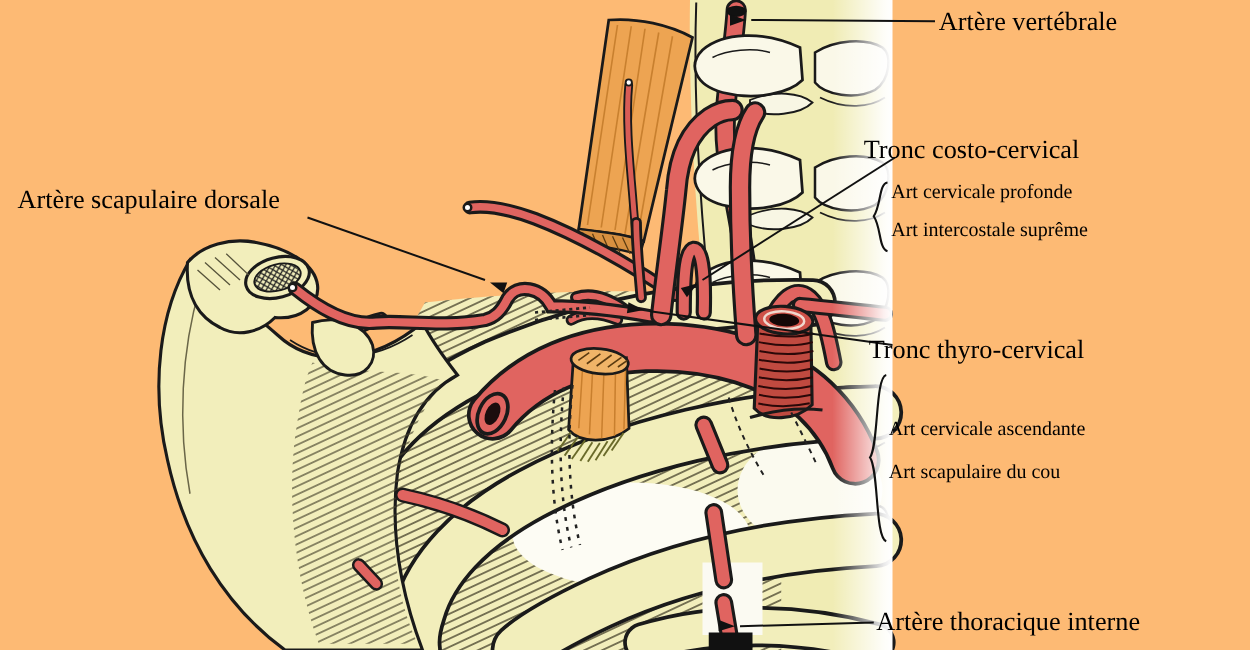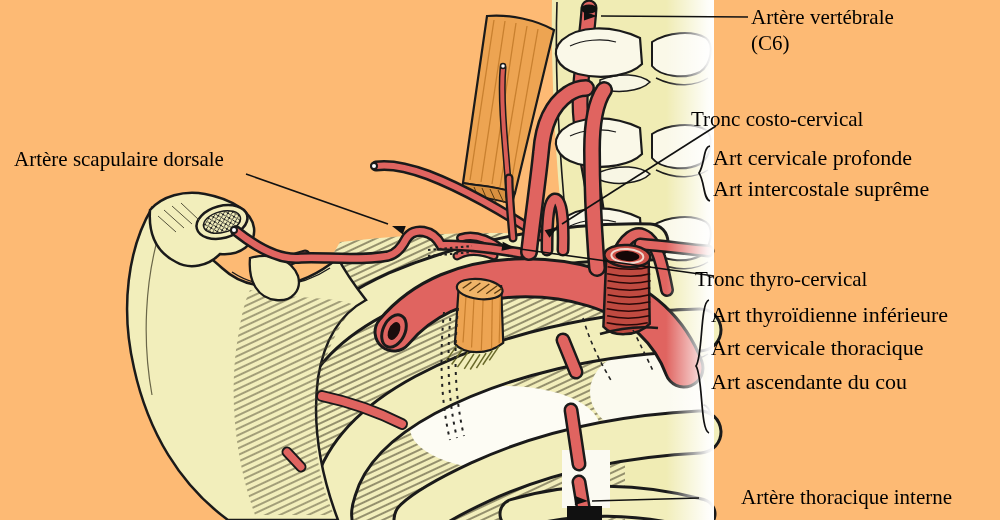--- a/index.html
+++ b/index.html
@@ -1,21 +1,21 @@
 <!DOCTYPE html>
 <html><head>
 <meta charset="utf-8">
 <style>
   html,body{margin:0;padding:0;background:#fff;}
   .stage{position:relative;width:1000px;height:520px;background:#fdba74;overflow:hidden;
          font-family:"Liberation Serif","DejaVu Serif",serif;color:#000;text-decoration:underline;}
   .stage svg{position:absolute;left:0;top:0;}
   .lbl{position:absolute;white-space:nowrap;line-height:1.25;letter-spacing:0px;}
   .lbl-main{font-size:21px;}
-  .lbl-sub{font-size:22px;}
+  .lbl-sub{font-size:16px;}
 </style>
 </head>
 <body>
 
 <div class="stage">
 
 <svg width="1000" height="520" viewBox="0 0 1000 520">
   <defs>
     <pattern id="hatchA" patternUnits="userSpaceOnUse" width="6" height="6" patternTransform="rotate(65)">
       <path d="M3,0 V6" stroke="#46422b" stroke-width="1.1"></path>
@@ -273,29 +273,27 @@
     <polygon points="0,0 13,-4.5 13,4.5" transform="translate(588,501) rotate(182)"></polygon>
   </g>
   <g stroke="#111" stroke-width="1.7" fill="none">
     <path d="M710,146 C703,147 705,164 699,173 C705,182 703,199 710,201"></path>
     <path d="M709,300 C700,302 703,356 696,366 C703,376 700,430 709,433"></path>
   </g>
 </svg>
 
 <div class="lbl lbl-main" style="left:751px;top:4px;">
   <div>Artère vertébrale</div>
-  <div>(C6)</div>
 </div>
 
 <div class="lbl lbl-main" style="left:691px;top:106px;">Tronc costo-cervical</div>
 <div class="lbl lbl-sub" style="left:713px;top:144px;">Art cervicale profonde</div>
 <div class="lbl lbl-main" style="left:14px;top:146px;">Artère scapulaire dorsale</div>
 
 <div class="lbl lbl-sub" style="left:713px;top:175px;">Art intercostale suprême</div>
 
 <div class="lbl lbl-main" style="left:695px;top:266px;">Tronc thyro-cervical</div>
-<div class="lbl lbl-sub" style="left:711px;top:301px;">Art thyroïdienne inférieure</div>
-<div class="lbl lbl-sub" style="left:711px;top:334px;">Art cervicale thoracique</div>
-<div class="lbl lbl-sub" style="left:711px;top:368px;">Art ascendante du cou</div>
-
-<div class="lbl lbl-main" style="left:741px;top:484px;">Artère thoracique interne</div>
+<div class="lbl lbl-sub" style="left:711px;top:334px;">Art cervicale ascendante</div>
+<div class="lbl lbl-sub" style="left:711px;top:368px;">Art scapulaire du cou</div>
+
+<div class="lbl lbl-main" style="left:701px;top:484px;">Artère thoracique interne</div>
 
 </div>
 
 </body></html>

